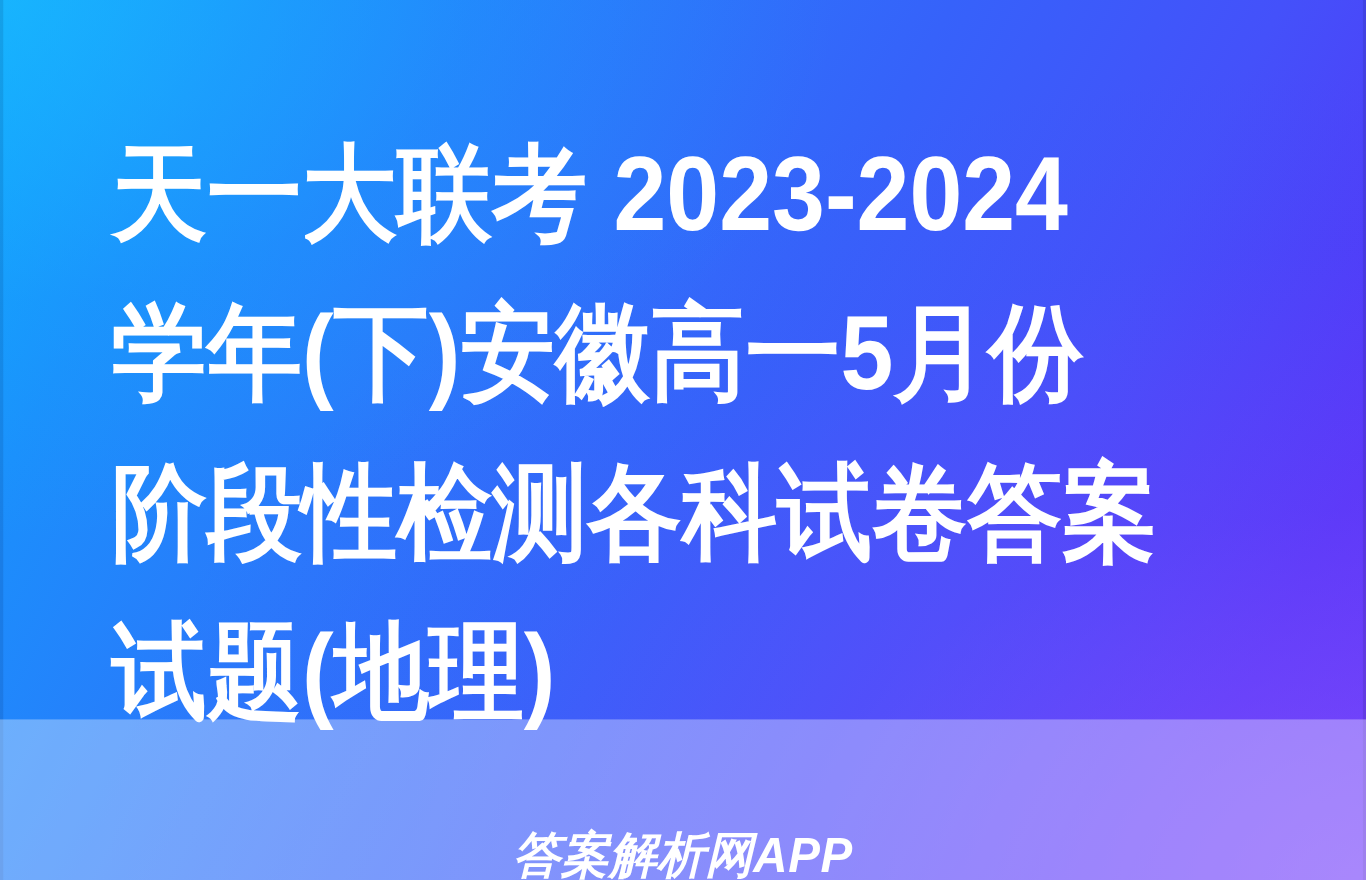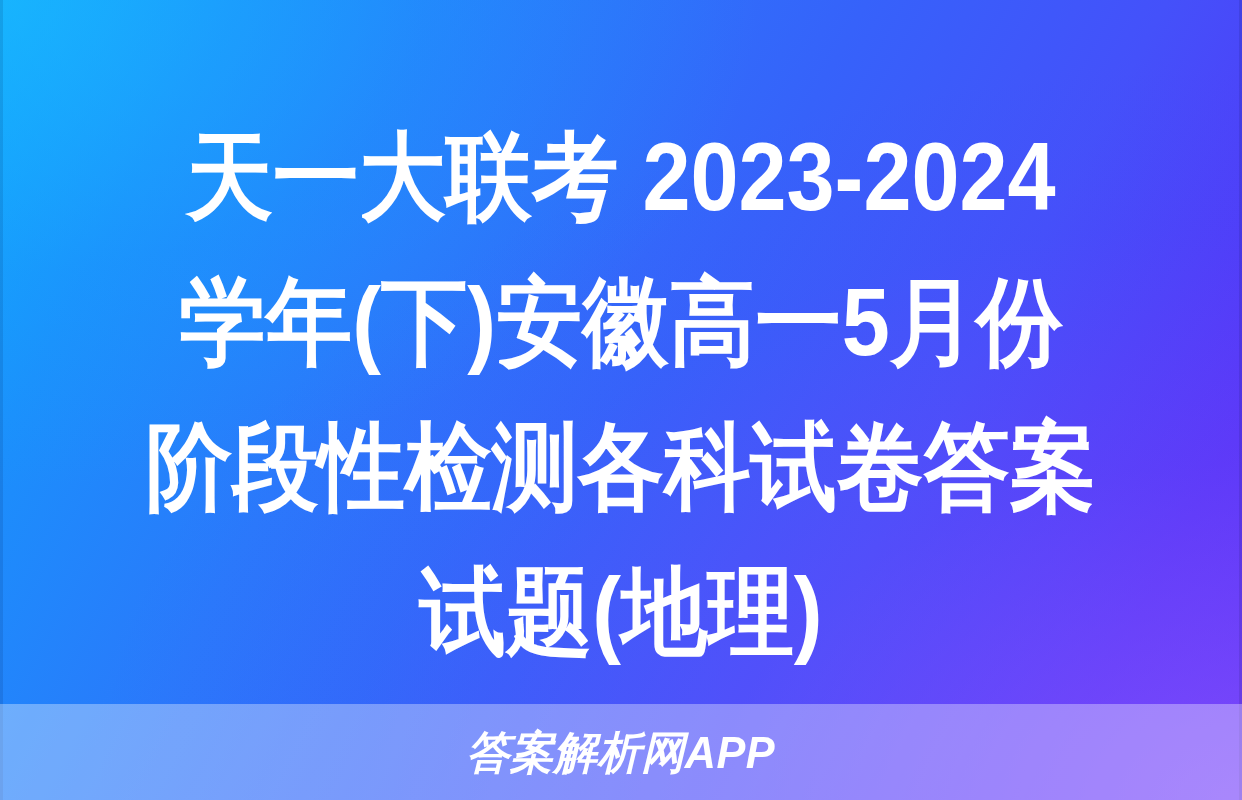--- a/index.html
+++ b/index.html
@@ -57,21 +57,20 @@
   }
   .edge-left  { left: 0; }
   .edge-right { right: 0; }
 
   
   .title-wrap {
     position: absolute;
     left: 0;
     right: 0;
     top: 104px;
-    text-align: center;
     padding: 0 44px;
     box-sizing: border-box;
   }
   .title-line {
     display: block;
     color: #ffffff;
     font-size: 96px;
     line-height: 145px;
     font-weight: 700;
     letter-spacing: 0px;
@@ -79,24 +78,24 @@
     transform: scaleX(0.90);
     transform-origin: center center;
   }
 
   
   .bottom-band {
     position: absolute;
     left: 0;
     right: 0;
     bottom: 0;
-    height: 96px;
+    height: 146px;
     background: rgba(255, 255, 255, 0.34);
     display: flex;
-    align-items: center;
+    align-items: flex-end;
     justify-content: center;
   }
   .watermark {
     color: #ffffff;
     font-size: 45px;
     font-weight: 700;
     font-style: italic;
     letter-spacing: 0.5px;
     line-height: 1;
     white-space: nowrap;

